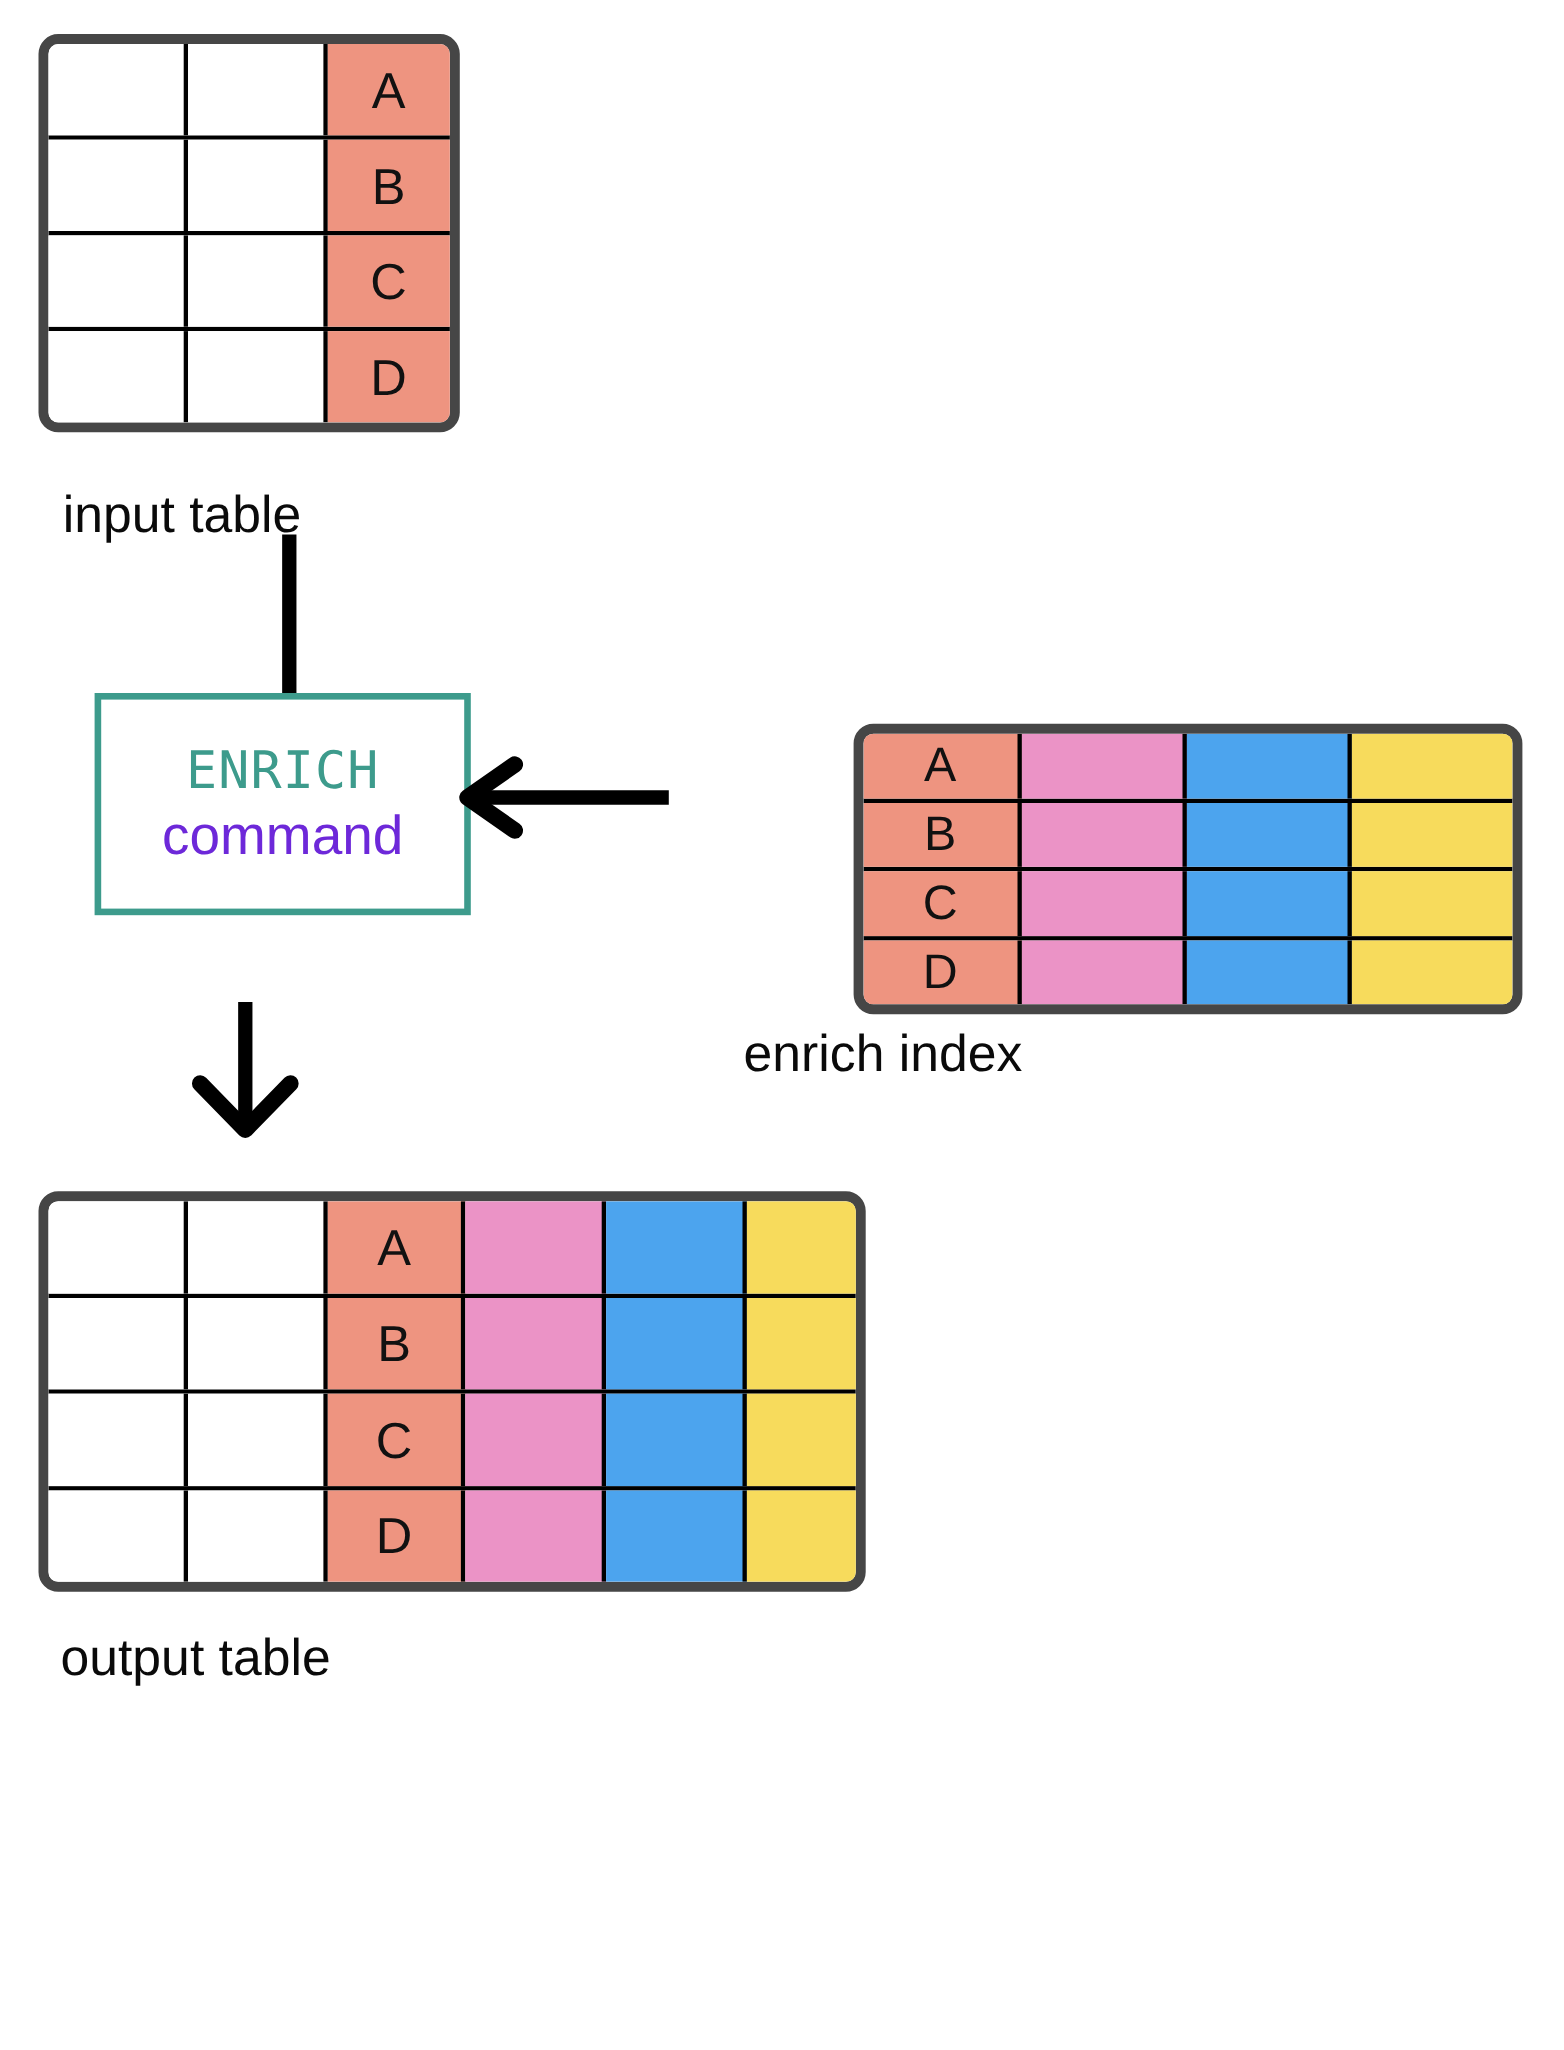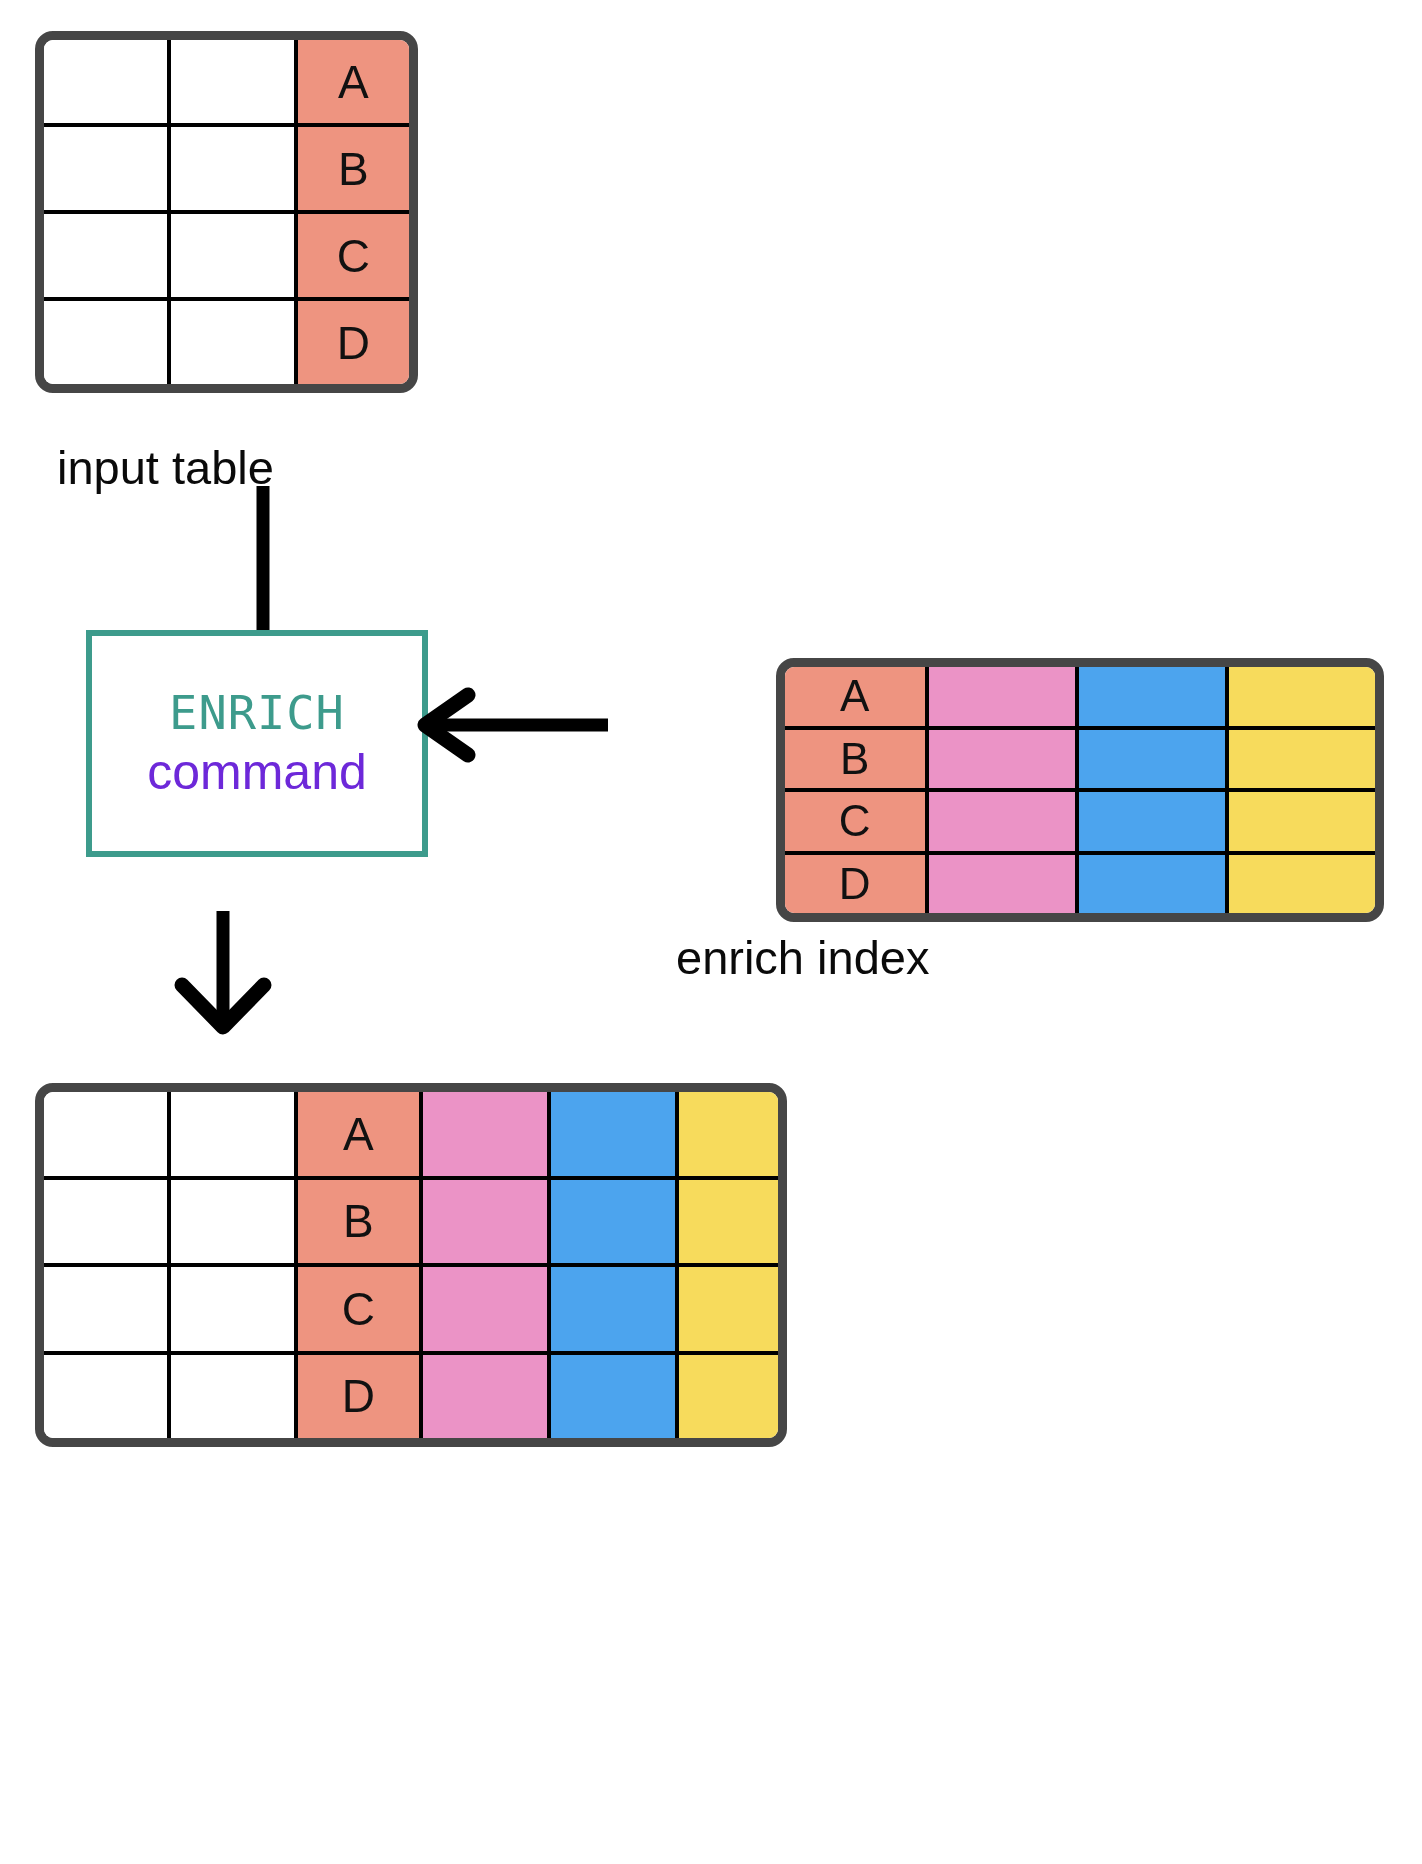--- a/index.html
+++ b/index.html
@@ -98,21 +98,21 @@
     white-space: nowrap;
   }
   #caption-input  { left: 57px;  top: 415px; margin-top: 29px; }
   #caption-enrich { left: 676px; top: 934px; }
   #caption-output { left: 55px;  top: 1483px; }
 
   
   #enrich-box {
     position: absolute;
     left: 86px; top: 630px;
-    width: 342px; height: 227px;
+    width: 342px; height: 202px;
     box-sizing: border-box;
     border: 6px solid #3D9B8C;
     background: #ffffff;
     display: flex;
     flex-direction: column;
     align-items: center;
     justify-content: center;
   }
   #enrich-box .cmd-name {
     color: #3D9B8C;
@@ -245,14 +245,15 @@
     <div class="trow">
       <div class="tcell bg-white"></div>
       <div class="tcell bg-white"></div>
       <div class="tcell c-key bg-salmon">D</div>
       <div class="tcell c-extra bg-pink"></div>
       <div class="tcell c-extra bg-blue"></div>
       <div class="tcell c-extra bg-yellow"></div>
     </div>
   </div>
 
+  <div class="caption" id="caption-output">output table</div>
 
 </div>
 
 </body></html>

